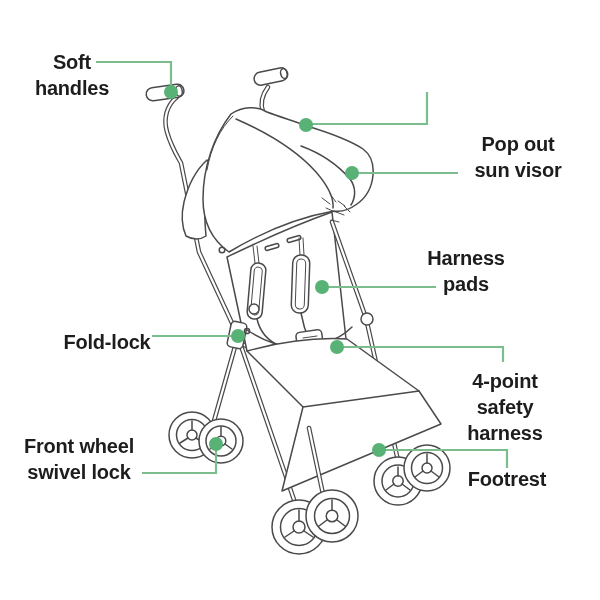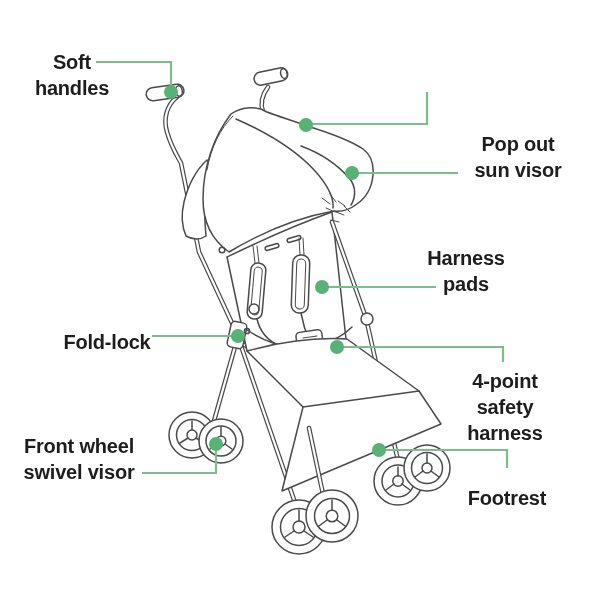--- a/index.html
+++ b/index.html
@@ -21,21 +21,21 @@
     letter-spacing:-0.2px;
     white-space:pre-line;
   }
   #lbl-soft-handles   { left:72px;  top:49px;  }
   #lbl-canopy         { left:427px; top:65px;  }
   #lbl-pop-out        { left:518px; top:131px; }
   #lbl-harness-pads   { left:466px; top:245px; }
   #lbl-fold-lock      { left:107px; top:323px;margin-top:6px; }
   #lbl-five-point     { left:505px; top:368px; }
   #lbl-front-wheel    { left:79px;  top:433px; }
-  #lbl-footrest       { left:507px; top:485px; }
+  #lbl-footrest       { left:507px; top:466px; }
 
   .art   { fill:none; stroke:#4a4a4a; stroke-width:1.5; stroke-linecap:round; stroke-linejoin:round; }
   .fillw { fill:#ffffff; }
   .tube-o{ fill:none; stroke:#4a4a4a; stroke-width:4.6; stroke-linecap:round; stroke-linejoin:round; }
   .tube-i{ fill:none; stroke:#ffffff; stroke-width:2.2; stroke-linecap:round; stroke-linejoin:round; }
   .thin  { stroke-width:1; }
   .conn  { fill:none; stroke:#7cbd8d; stroke-width:2.2; }
   .dot   { fill:#58b175; stroke:none; }
 </style>
 </head>
@@ -187,16 +187,16 @@
   <div class="label" id="lbl-soft-handles">Soft
 handles</div>
   <div class="label" id="lbl-pop-out">Pop out
 sun visor</div>
   <div class="label" id="lbl-harness-pads">Harness
 pads</div>
   <div class="label" id="lbl-fold-lock">Fold-lock</div>
   <div class="label" id="lbl-five-point">4-point
 safety harness</div>
   <div class="label" id="lbl-front-wheel">Front wheel
-swivel visor</div>
+swivel lock</div>
   <div class="label" id="lbl-footrest">Footrest</div>
 
 </div>
 
 </body></html>

